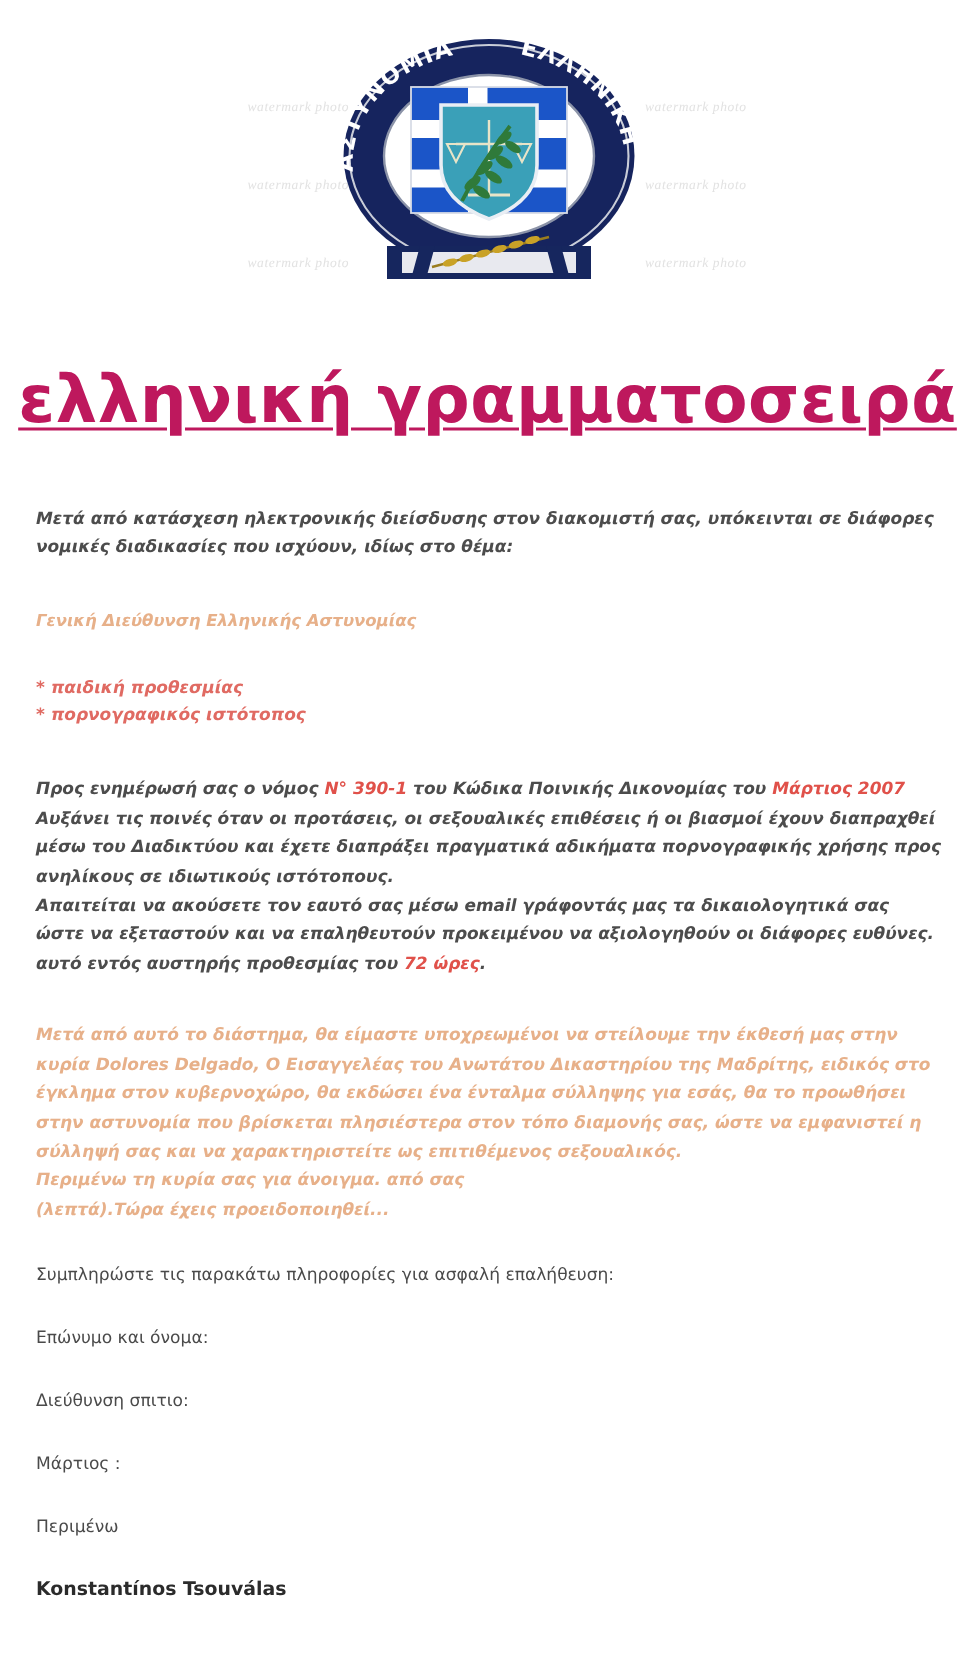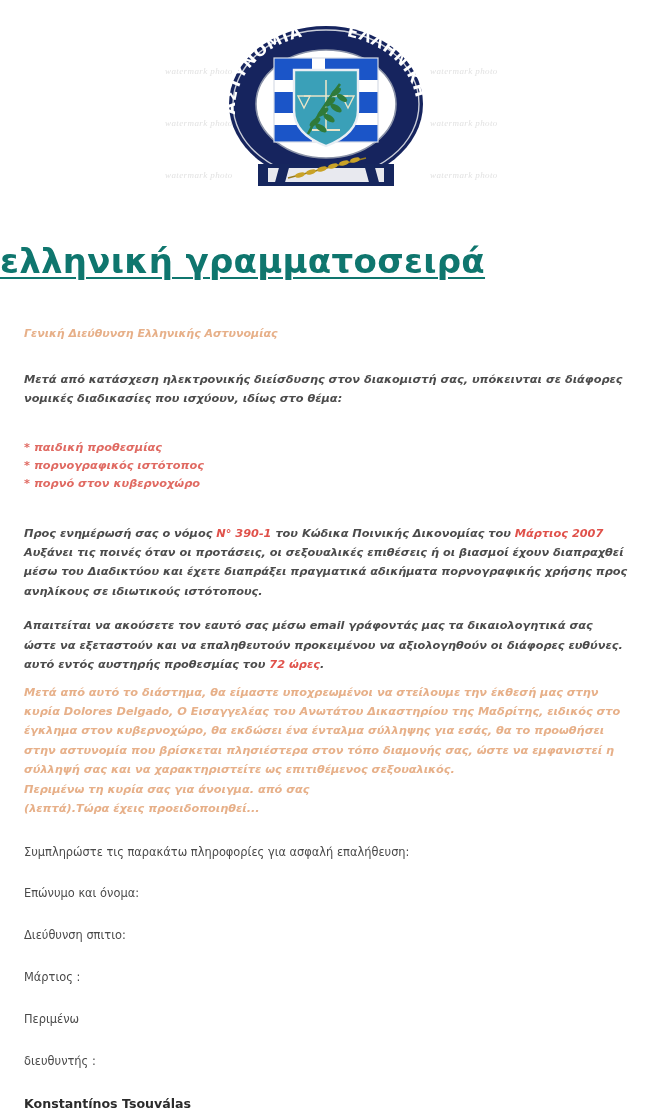--- a/index.html
+++ b/index.html
@@ -41,22 +41,23 @@
   #emblem-svg {
     position: absolute;
     left: 216px;
     top: 18px;
     width: 220px;
     height: 185px;
   }
 
   
   #doc-title {
-    color: #0f766e;
-    font-size: 34px;
+    text-align: center;
+    color: #be185d;
+    font-size: 44px;
     font-weight: bold;
     font-family: "DejaVu Sans", sans-serif;
     text-decoration: underline;
     text-decoration-thickness: 2px;
     text-underline-offset: 4px;
     margin: 26px 0 0 0;
     letter-spacing: .3px;
   }
 
   
@@ -91,22 +92,22 @@
     margin: 0 0 30px 0;
     padding: 0;
   }
   #offence-list li {
     font-size: 11.3px;
     line-height: 1.62;
     margin: 0;
   }
   #offence-list li .bullet { margin-right: 4px; }
 
-  #para-law   { margin-bottom: 15px; }
-  #para-req   { margin-bottom: 8px; }
+  #para-law   { margin-bottom: 0; }
+  #para-req   { margin-bottom: 28px; }
   #para-after { margin-bottom: 0; }
   #para-wait  { margin-bottom: 26px; }
 
   
   #form-block { margin-top: 2px; }
   .flabel {
     font-size: 11.4px;
     color: #4a4a4a;
     font-family: "DejaVu Sans", sans-serif;
     margin: 0 0 27px 0;
@@ -190,48 +191,44 @@
       <ellipse cx="128" cy="145" rx="5" ry="2.4" transform="rotate(-16 128 145)"></ellipse>
       <ellipse cx="139" cy="142" rx="5" ry="2.4" transform="rotate(-16 139 142)"></ellipse>
     </g>
   </svg>
 </div>
 
 <h1 id="doc-title">ελληνική γραμματοσειρά</h1>
 
 <div id="body-wrap">
 
+  <p id="para-intro" class="para ital">Μετά από κατάσχεση ηλεκτρονικής διείσδυσης στον διακομιστή σας, υπόκεινται σε διάφορες νομικές διαδικασίες που ισχύουν, ιδίως στο θέμα:</p>
+
   <p id="agency-line" class="para ital orange">Γενική Διεύθυνση Ελληνικής Αστυνομίας</p>
-
-  <p id="para-intro" class="para ital">Μετά από κατάσχεση ηλεκτρονικής διείσδυσης στον διακομιστή σας, υπόκεινται σε διάφορες νομικές διαδικασίες που ισχύουν, ιδίως στο θέμα:</p>
 
   <ul id="offence-list">
     <li class="ital redlist">
       <span class="bullet">*</span><span>παιδική προθεσμίας</span>
     </li>
     <li class="ital redlist">
       <span class="bullet">*</span><span>πορνογραφικός ιστότοπος</span>
     </li>
-    <li class="ital redlist">
-      <span class="bullet">*</span><span>πορνό στον κυβερνοχώρο</span>
-    </li>
   </ul>
 
   <p id="para-law" class="para ital"><span>Προς ενημέρωσή σας ο νόμος </span><span class="red">N° 390-1</span><span> του Κώδικα Ποινικής Δικονομίας του </span><span class="red">Μάρτιος 2007</span><span> Αυξάνει τις ποινές όταν οι προτάσεις, οι σεξουαλικές επιθέσεις ή οι βιασμοί έχουν διαπραχθεί μέσω του Διαδικτύου και έχετε διαπράξει πραγματικά αδικήματα πορνογραφικής χρήσης προς ανηλίκους σε ιδιωτικούς ιστότοπους.</span></p>
 
   <p id="para-req" class="para ital"><span>Απαιτείται να ακούσετε τον εαυτό σας μέσω email γράφοντάς μας τα δικαιολογητικά σας ώστε να εξεταστούν και να επαληθευτούν προκειμένου να αξιολογηθούν οι διάφορες ευθύνες. αυτό εντός αυστηρής προθεσμίας του </span><span class="red">72 ώρες</span><span>.</span></p>
 
   <p id="para-after" class="para ital orange">Μετά από αυτό το διάστημα, θα είμαστε υποχρεωμένοι να στείλουμε την έκθεσή μας στην κυρία Dolores Delgado, Ο Εισαγγελέας του Ανωτάτου Δικαστηρίου της Μαδρίτης, ειδικός στο έγκλημα στον κυβερνοχώρο, θα εκδώσει ένα ένταλμα σύλληψης για εσάς, θα το προωθήσει στην αστυνομία που βρίσκεται πλησιέστερα στον τόπο διαμονής σας, ώστε να εμφανιστεί η σύλληψή σας και να χαρακτηριστείτε ως επιτιθέμενος σεξουαλικός.</p>
 
   <p id="para-wait" class="para ital orange"><span>Περιμένω τη κυρία σας για άνοιγμα. από σας</span><br><span>(λεπτά).Τώρα έχεις προειδοποιηθεί...</span></p>
 
   <div id="form-block">
     <p class="flabel">Συμπληρώστε τις παρακάτω πληροφορίες για ασφαλή επαλήθευση:</p>
     <p class="flabel">Επώνυμο και όνομα:</p>
     <p class="flabel">Διεύθυνση σπιτιο:</p>
     <p class="flabel">Μάρτιος  :</p>
     <p class="flabel">Περιμένω</p>
-    <p class="flabel">διευθυντής :</p>
 
     <p id="signer-name">Konstantínos Tsouválas</p>
 
   </div>
 </div>
 
 </body></html>

